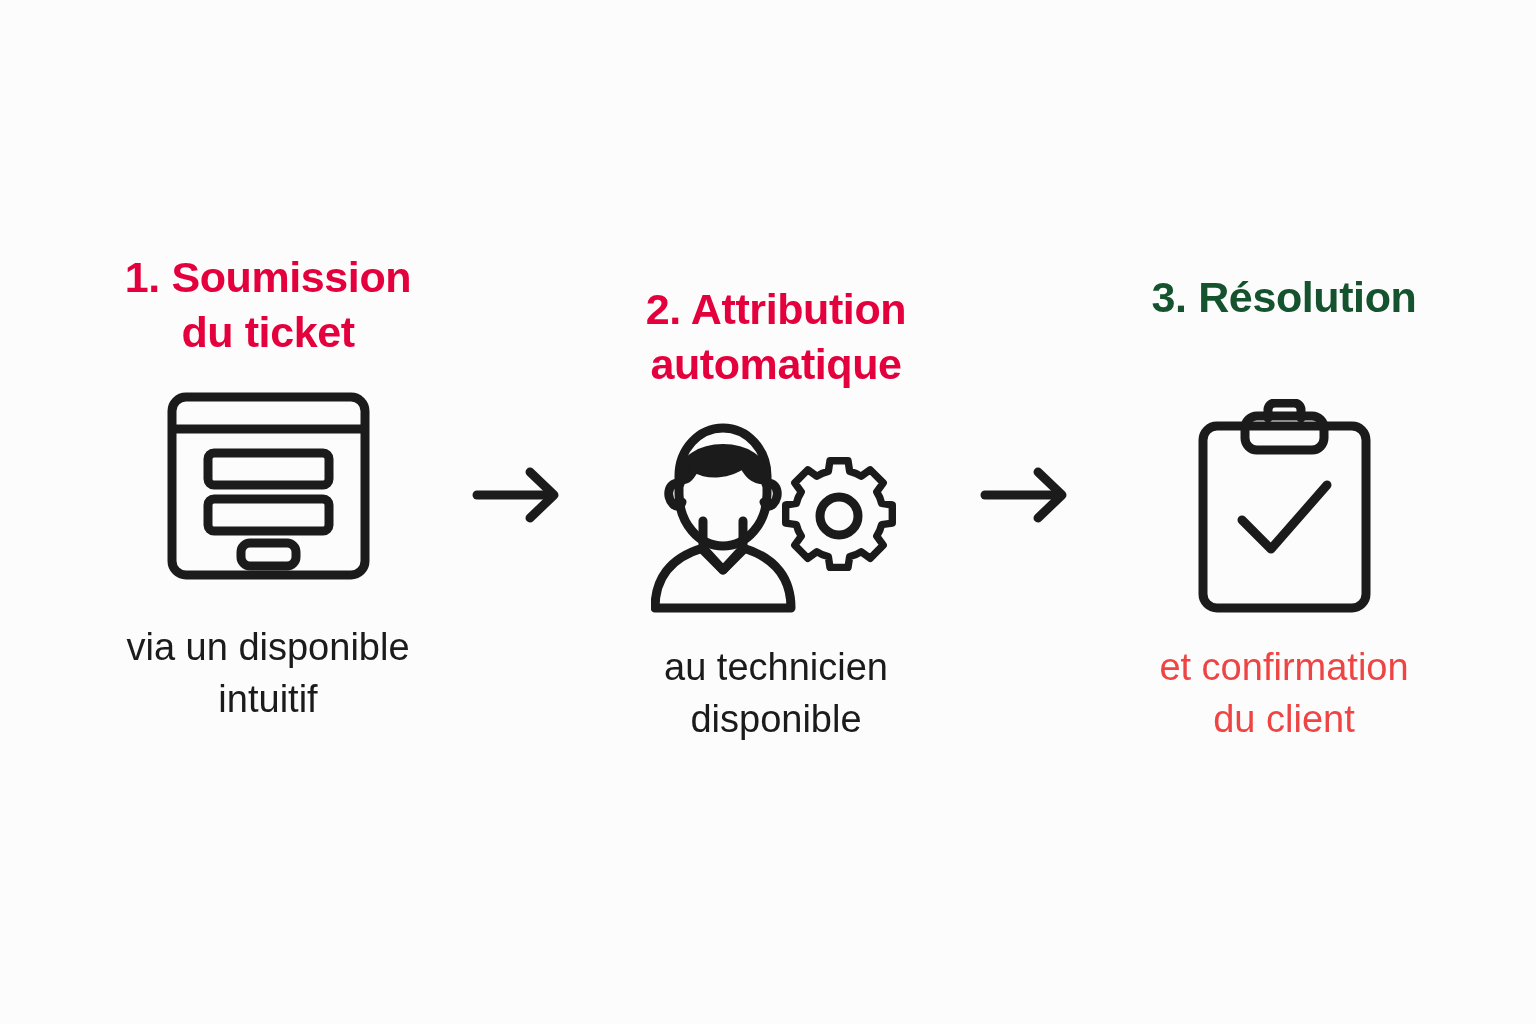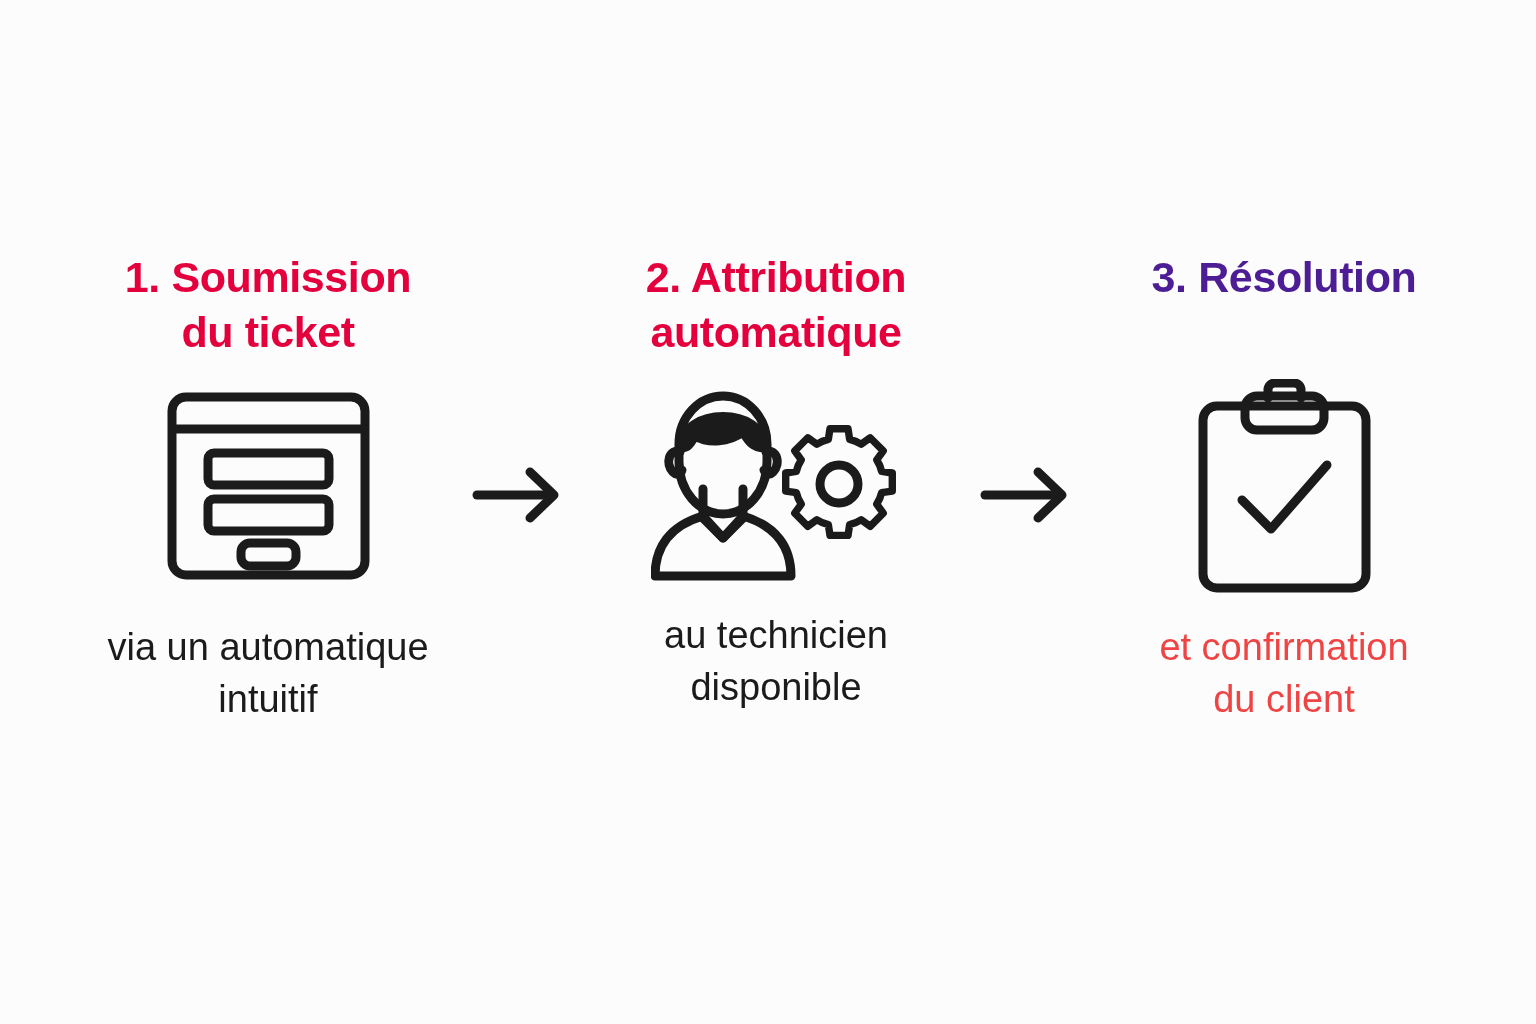--- a/index.html
+++ b/index.html
@@ -107,33 +107,33 @@
           <line x1="7" y1="38" x2="198" y2="38"></line>
 
           <rect x="42" y="62" width="121" height="32" rx="6" ry="6"></rect>
 
           <rect x="42" y="108" width="121" height="32" rx="6" ry="6"></rect>
 
           <rect x="75" y="152" width="55" height="23" rx="9" ry="9"></rect>
         </svg>
       </div>
 
-      <div class="step-caption" style="color: rgb(27, 27, 27);">via un automatique
+      <div class="step-caption" style="color: rgb(27, 27, 27);">via un disponible
 intuitif</div>
     </div>
 
     <div class="arrow-cell">
       <svg class="icon-svg icon-arrow" viewBox="0 0 100 60" fill="none" stroke="#1b1b1b" stroke-width="9" stroke-linecap="round" stroke-linejoin="round">
         <line x1="5" y1="30" x2="80" y2="30"></line>
         <polyline points="58,7 82,30 58,53"></polyline>
       </svg>
     </div>
 
     <div class="step">
-      <div class="step-title" style="color: rgb(228, 0, 60);">2. Attribution
+      <div class="step-title" style="color: rgb(228, 0, 60); margin-top: 32px;">2. Attribution
 automatique</div>
 
       <div class="step-icon">
         <svg class="icon-svg icon-person" viewBox="0 0 250 200" fill="none" stroke="#1b1b1b" stroke-width="9" stroke-linecap="round" stroke-linejoin="round">
 
           <path d="M 28 58 A 44 48 0 0 1 116 58 L 116 76 A 44 52 0 0 1 28 76 Z"></path>
 
           <path d="M 30 62 C 30 20 114 20 114 62 C 100 62 96 52 92 46
                    C 78 56 58 58 44 50 C 40 56 38 62 30 62 Z" fill="#1b1b1b" stroke="none"></path>
           <path d="M 30 62 C 30 20 114 20 114 62 C 100 62 96 52 92 46
@@ -167,21 +167,21 @@
     </div>
 
     <div class="arrow-cell">
       <svg class="icon-svg icon-arrow" viewBox="0 0 100 60" fill="none" stroke="#1b1b1b" stroke-width="9" stroke-linecap="round" stroke-linejoin="round">
         <line x1="5" y1="30" x2="80" y2="30"></line>
         <polyline points="58,7 82,30 58,53"></polyline>
       </svg>
     </div>
 
     <div class="step">
-      <div class="step-title" style="color: #4c1d95;">3. Résolution</div>
+      <div class="step-title" style="color: #14532d; margin-top: 20px;">3. Résolution</div>
 
       <div class="step-icon">
         <svg class="icon-svg icon-clip" viewBox="0 0 175 215" fill="none" stroke="#1b1b1b" stroke-width="9" stroke-linecap="round" stroke-linejoin="round">
 
           <rect x="6" y="27" width="163" height="182" rx="14" ry="14"></rect>
 
           <rect x="48" y="17" width="79" height="34" rx="12" ry="12"></rect>
 
           <path d="M 71 19 L 71 11 A 7 7 0 0 1 78 4 L 97 4 A 7 7 0 0 1 104 11 L 104 19"></path>
 

